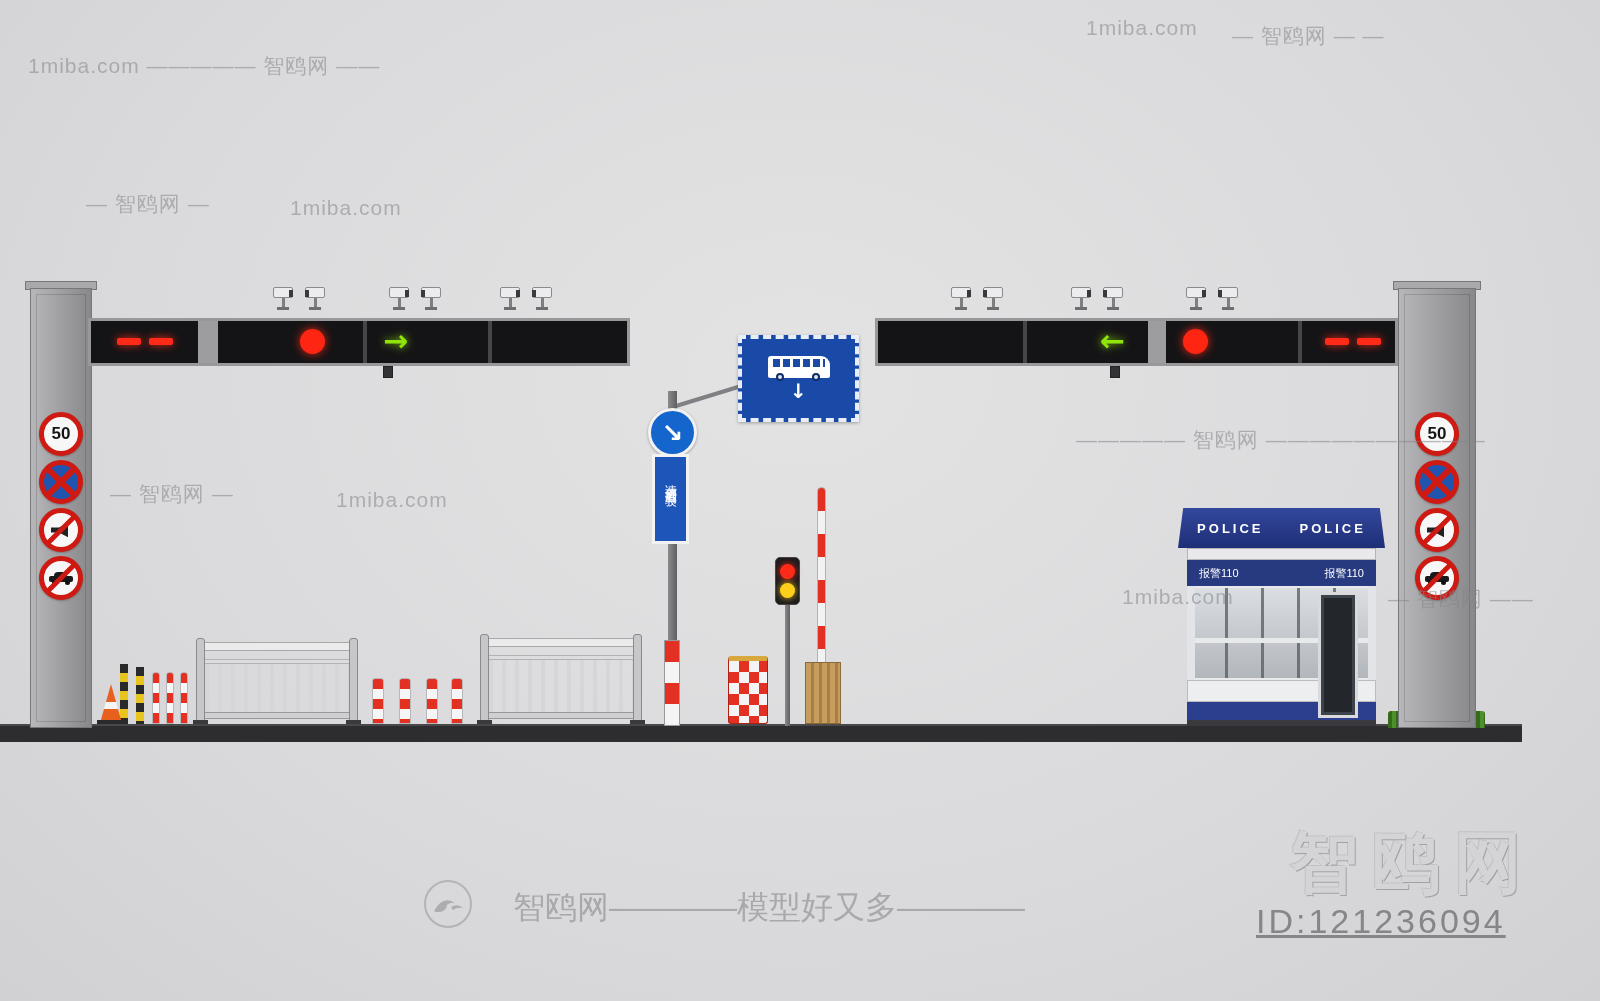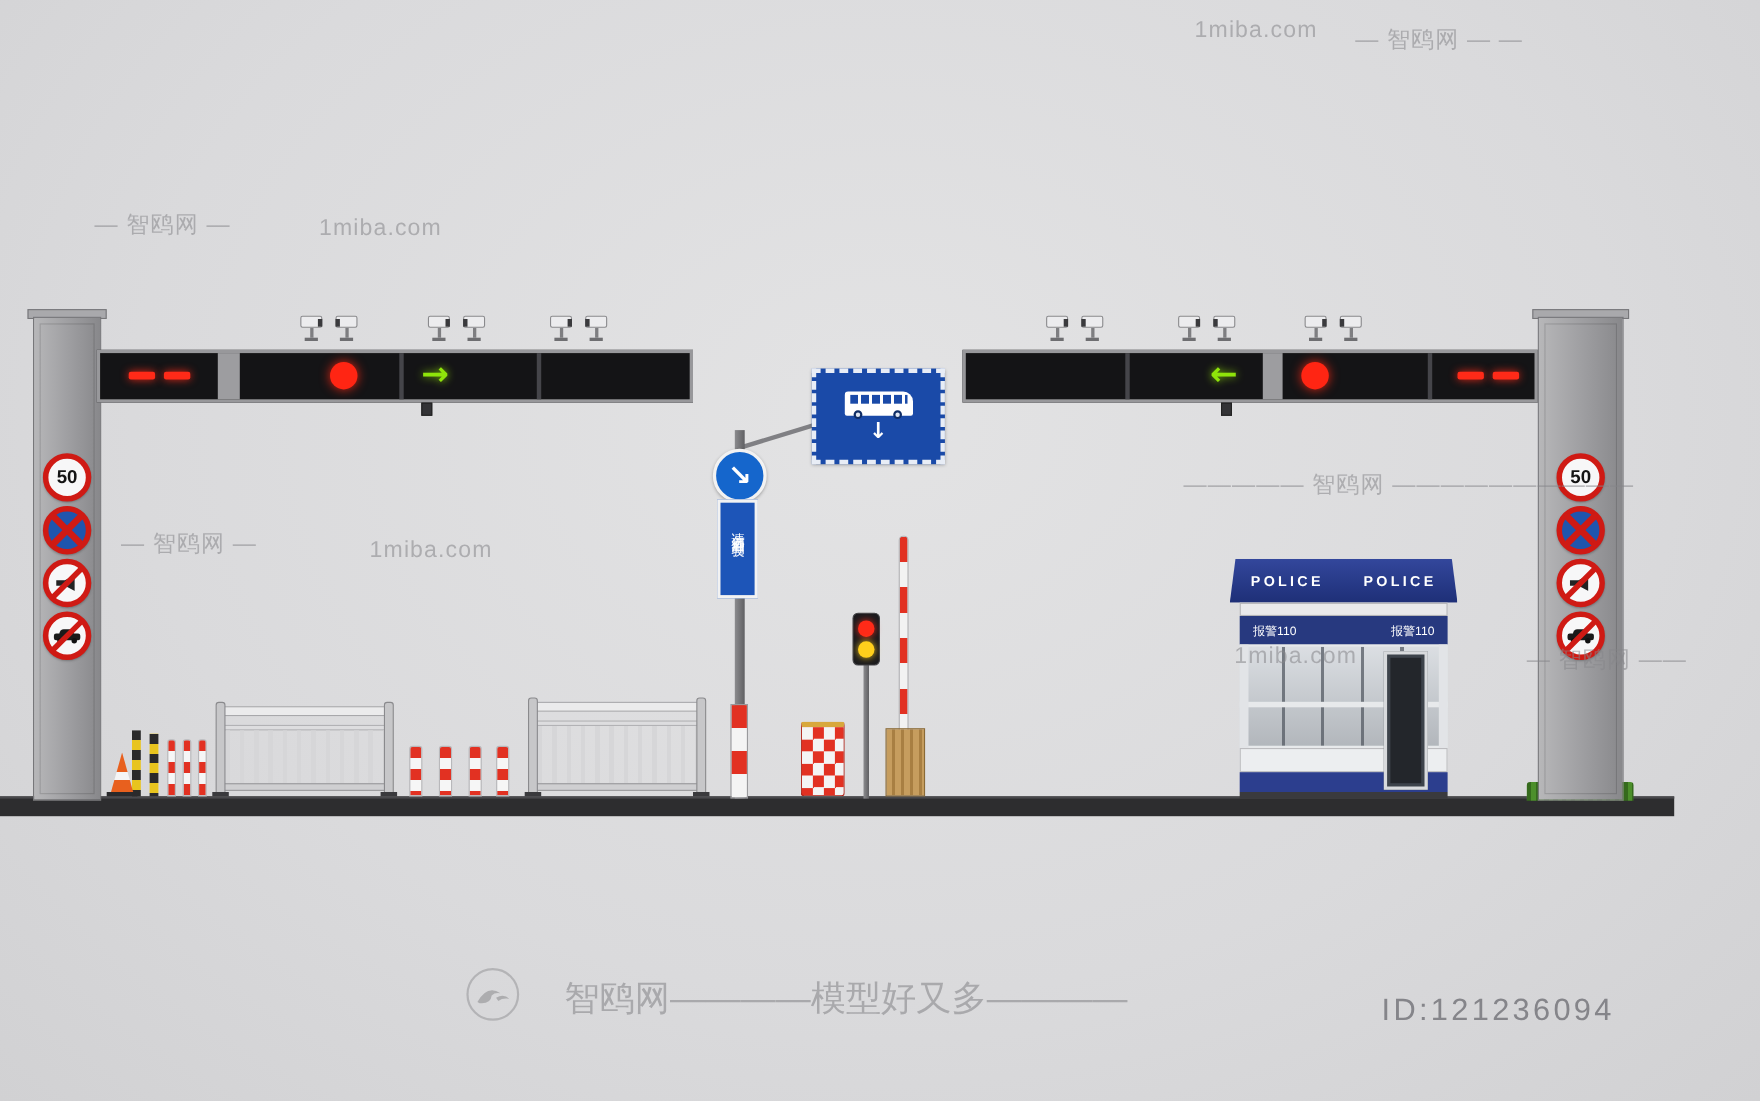--- a/index.html
+++ b/index.html
@@ -5,21 +5,21 @@
   * { margin:0; padding:0; box-sizing:border-box; }
   body { font-family:"Liberation Sans", sans-serif; background:#d6d6d8; }
   .stage { position:relative; width:1600px; height:1001px; overflow:hidden;
            background:radial-gradient(ellipse at 50% 38%, #e3e3e4 0%, #dadadc 60%, #d1d1d3 100%); }
 
   
   .wm { position:absolute; z-index:9; color:#86868a; opacity:.55; font-size:21px;
         white-space:nowrap; letter-spacing:1px; }
   .wm-big { position:absolute; z-index:9; color:#d4d4d6; font-weight:bold; font-size:68px;
             letter-spacing:14px; text-shadow:1px 1px 0 #a2a2a5, -1px -1px 0 #c2c2c4; }
-  .wm-id { position:absolute; z-index:9; color:#85858a; font-size:28px; letter-spacing:3px; }
+  .wm-id { position:absolute; z-index:9; color:#85858a; font-size:34px; letter-spacing:3px;text-decoration:underline; }
   .wm-center { position:absolute; z-index:9; color:#8a8a8d; opacity:.6; font-size:32px; white-space:nowrap; }
   .logo-circle { position:absolute; z-index:9; width:48px; height:48px; border-radius:50%;
                  border:2px solid rgba(130,130,133,.6); opacity:.7; display:flex; align-items:center; justify-content:center; }
 
   
   .ground { position:absolute; left:0; top:724px; width:1522px; height:18px;
             background:#2d2d2f; border-top:2px solid #49494c; }
   .grass { position:absolute; left:1388px; top:711px; width:97px; height:17px; border-radius:3px 3px 0 0;
            background:repeating-linear-gradient(90deg,#356a1d 0 4px,#4c8f2b 4px 8px); }
 
@@ -117,21 +117,21 @@
             background:repeating-linear-gradient(180deg,#e23122 0 10px,#f6f6f6 10px 20px); }
   .rwpost.small { width:8px; }
   .ybpost { position:absolute; width:8px;
             background:repeating-linear-gradient(180deg,#2a2a2a 0 9px,#e8c41e 9px 18px); }
   .cone { position:absolute; left:97px; top:684px; width:28px; }
   .cone .tri { width:100%; height:36px; clip-path:polygon(50% 0,86% 100%,14% 100%);
                background:linear-gradient(180deg,#e8601e 0 50%,#f5f5f5 50% 70%,#e8601e 70% 100%); }
   .cone .cbase { width:100%; height:4px; background:#2a2a2c; }
 
   
-  .booth { position:absolute; left:1125px; top:508px; width:193px; height:218px; }
+  .booth { position:absolute; left:1185px; top:508px; width:193px; height:218px; }
   .booth .roof { position:absolute; left:-7px; top:0; width:207px; height:40px;
                  background:linear-gradient(180deg,#33479c,#1e2f77);
                  clip-path:polygon(0 100%,2.5% 0,97.5% 0,100% 100%);
                  display:flex; align-items:center; justify-content:center; gap:36px;
                  color:#fff; font-weight:bold; font-size:13px; letter-spacing:3px; }
   .booth .white-band { position:absolute; left:2px; top:40px; width:189px; height:12px; background:#e9e9eb; border:1px solid #b4b4b7; }
   .booth .blue-band { position:absolute; left:2px; top:52px; width:189px; height:26px; background:#27397f;
                       display:flex; align-items:center; justify-content:space-between; padding:0 12px;
                       color:#fff; font-size:11px; }
   .booth .bodyw { position:absolute; left:2px; top:78px; width:189px; height:94px; background:#cbd0d6;
@@ -371,33 +371,35 @@
     <div class="bodyw"></div>
     <div class="hrail"></div>
     <div class="corner" style="left:2px;"></div>
     <div class="corner" style="right:2px;"></div>
     <div class="lower-white"></div>
     <div class="skirt"></div>
     <div class="plinth"></div>
     <div class="door"></div>
   </div>
 
+  <span class="wm" style="left:28px;top:52px;">1miba.com ————— 智鸥网 ——</span>
   <span class="wm" style="left:1086px;top:16px;">1miba.com</span>
   <span class="wm" style="left:1232px;top:22px;">— 智鸥网 — —</span>
   <span class="wm" style="left:86px;top:190px;">— 智鸥网 —</span>
   <span class="wm" style="left:290px;top:196px;">1miba.com</span>
   <span class="wm" style="left:1076px;top:426px;">————— 智鸥网 ——————————</span>
   <span class="wm" style="left:110px;top:480px;">— 智鸥网 —</span>
   <span class="wm" style="left:336px;top:488px;">1miba.com</span>
   <span class="wm" style="left:1122px;top:585px;">1miba.com</span>
   <span class="wm" style="left:1388px;top:585px;">— 智鸥网 ——</span>
 
   <div class="logo-circle" style="left:424px;top:880px;">
     <svg width="34" height="26" viewBox="0 0 34 26">
       <path d="M3 20 Q12 4 24 12 Q19 11 16 14 Q15 22 5 21 Z" fill="rgba(140,140,143,0.8)"></path>
       <path d="M20 16 Q27 12 32 17 Q26 16 22 19 Z" fill="rgba(140,140,143,0.8)"></path>
     </svg>
   </div>
   <span class="wm-center" style="left:513px;top:886px;">智鸥网————模型好又多————</span>
 
+  <span class="wm-big" style="left:1290px;top:818px;">智鸥网</span>
   <span class="wm-id" style="left:1256px;top:902px;">ID:121236094</span>
 
 </div>
 
 </body></html>

